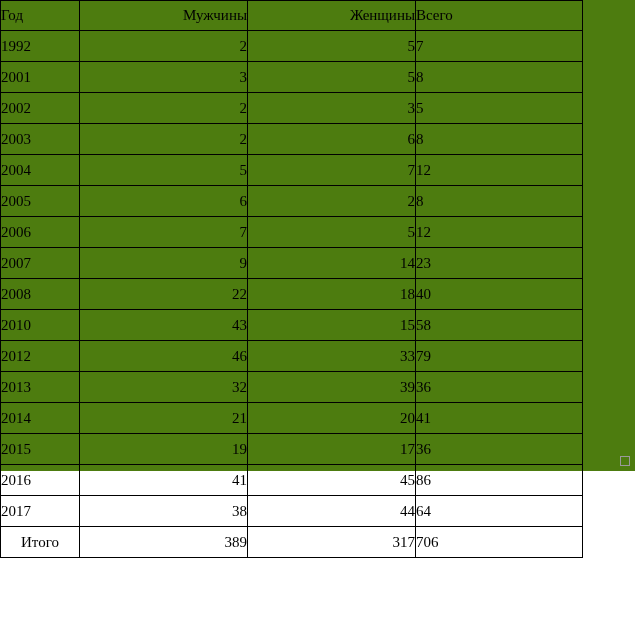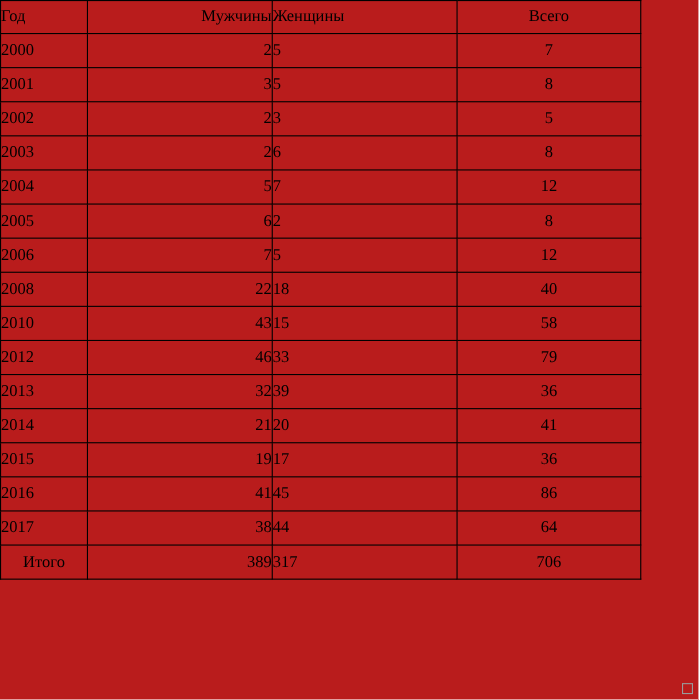--- a/index.html
+++ b/index.html
@@ -10,22 +10,22 @@
   body {
     width: 635px;
     height: 636px;
     font-family: "Liberation Serif", serif;
     color: #000000;
     overflow: hidden;
   }
   .page {
     position: relative;
     width: 635px;
-    height: 636px;
-    background: #b91c1c;
+    height: 471px;
+    background: #4d7c0f;
   }
   table.data-table {
     border-collapse: collapse;
     margin: 0;
     table-layout: fixed;
     width: 578px;
   }
   table.data-table td {
     border: 1px solid #000000;
     font-size: 15px;
@@ -39,25 +39,25 @@
     width: 78px;
     text-align: left;
     padding-left: 9px;
   }
   td.col-men {
     width: 167px;
     text-align: right;
   }
   td.col-women {
     width: 167px;
-    text-align: left;
+    text-align: right;
   }
   td.col-total {
     width: 166px;
-    text-align: center;
+    text-align: left;
   }
   tr.header-row td {
     height: 29px;
   }
   tr.total-row td.col-year {
     text-align: center;
     padding-left: 0;
   }
   .corner-mark {
     position: absolute;
@@ -77,21 +77,21 @@
     <tbody>
 
       <tr class="header-row">
         <td class="col-year">Год</td>
         <td class="col-men">Мужчины</td>
         <td class="col-women">Женщины</td>
         <td class="col-total">Всего</td>
       </tr>
 
       <tr>
-        <td class="col-year">2000</td>
+        <td class="col-year">1992</td>
         <td class="col-men">2</td>
         <td class="col-women">5</td>
         <td class="col-total">7</td>
       </tr>
       <tr>
         <td class="col-year">2001</td>
         <td class="col-men">3</td>
         <td class="col-women">5</td>
         <td class="col-total">8</td>
       </tr>
@@ -117,20 +117,26 @@
         <td class="col-year">2005</td>
         <td class="col-men">6</td>
         <td class="col-women">2</td>
         <td class="col-total">8</td>
       </tr>
       <tr>
         <td class="col-year">2006</td>
         <td class="col-men">7</td>
         <td class="col-women">5</td>
         <td class="col-total">12</td>
+      </tr>
+      <tr>
+        <td class="col-year">2007</td>
+        <td class="col-men">9</td>
+        <td class="col-women">14</td>
+        <td class="col-total">23</td>
       </tr>
       <tr>
         <td class="col-year">2008</td>
         <td class="col-men">22</td>
         <td class="col-women">18</td>
         <td class="col-total">40</td>
       </tr>
       <tr>
         <td class="col-year">2010</td>
         <td class="col-men">43</td>

